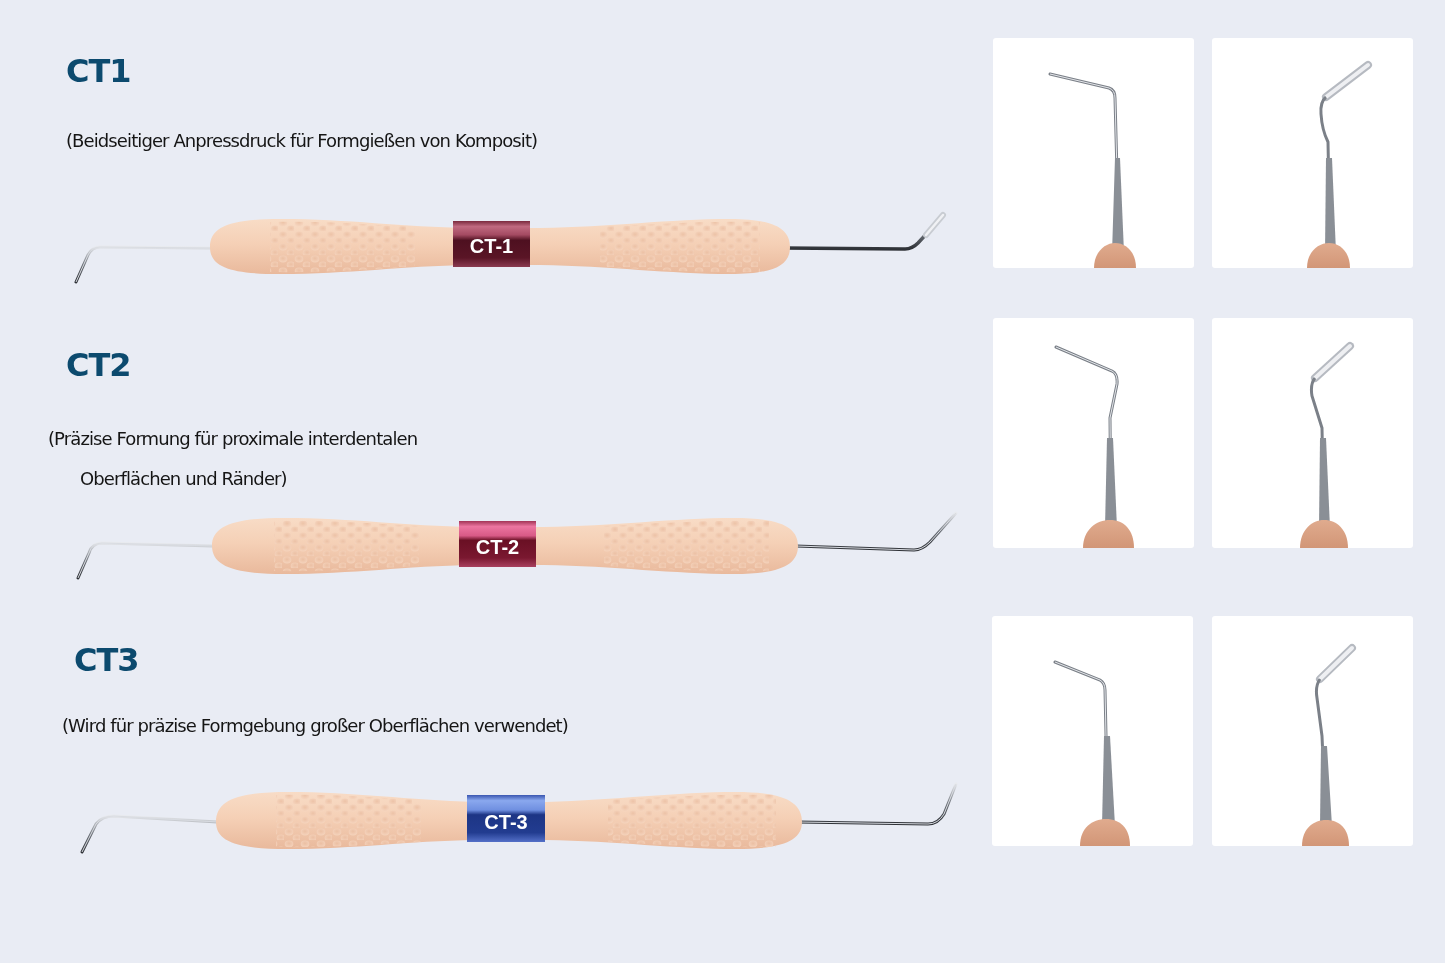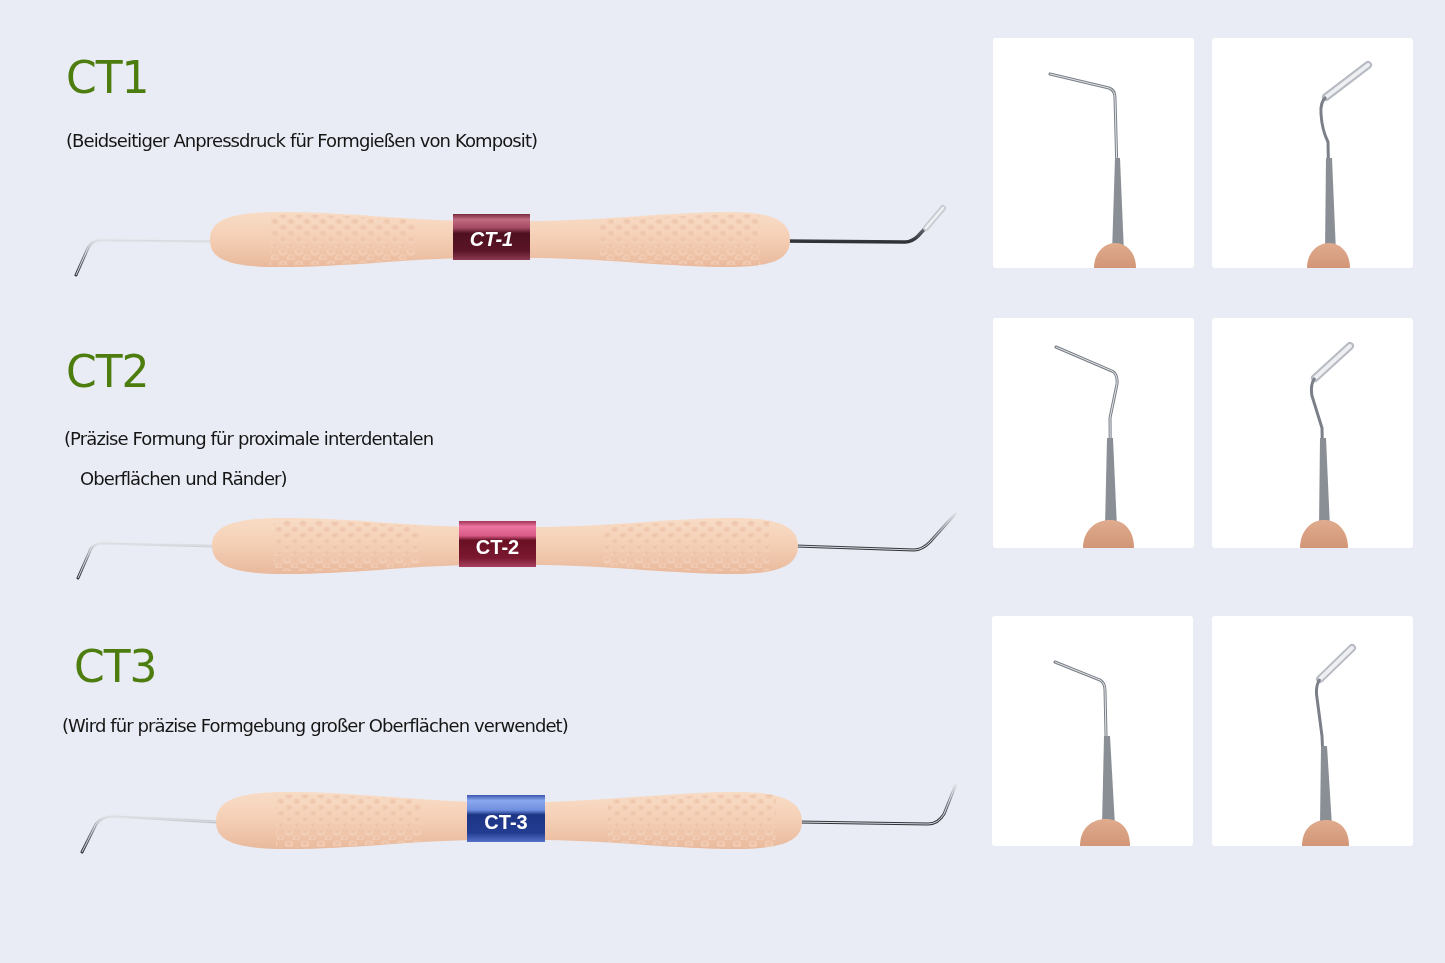--- a/index.html
+++ b/index.html
@@ -7,24 +7,24 @@
   body {
     background: #e9ecf4;
     font-family: "DejaVu Sans", sans-serif;
     position: relative;
     color: #111;
   }
   .section { position: absolute; left: 0; width: 1000px; }
   .title {
     position: absolute;
     font-family: "DejaVu Sans", sans-serif;
-    font-weight: normal;
-    font-size: 44px;
+    font-weight: bold;
+    font-size: 32px;
     letter-spacing: -1px;
-    color: #4d7c0f;
+    color: #0c4a6e;
   }
   .subtitle {
     position: absolute;
     font-family: "DejaVu Sans", sans-serif;
     font-size: 18px;
     letter-spacing: -0.9px;
     line-height: 40px;
     color: #151515;
     white-space: nowrap;
   }
@@ -96,21 +96,21 @@
       <ellipse cx="5" cy="4" rx="4.3" ry="3.4" fill="url(#dimple)"></ellipse>
       <ellipse cx="13" cy="10" rx="4.3" ry="3.4" fill="url(#dimple)"></ellipse>
     </pattern>
   </defs>
 </svg>
 
 <div class="section">
   <div class="title" style="left:66px; top:52px;">CT1</div>
   <div class="subtitle" style="left:66px; top:121px;">(Beidseitiger Anpressdruck für Formgießen von Komposit)</div>
 
-  <div class="instrument" style="left:70px; top:200px;font-style:italic;">
+  <div class="instrument" style="left:70px; top:207px;">
     <svg width="890" height="90" viewBox="0 0 890 90">
 
       <path d="M140 41 L30 40 Q22 40 18 48 L6 75" stroke="url(#steelGrad)" stroke-width="3" fill="none" stroke-linecap="round"></path>
       <path d="M140 41 L30 40 Q22 40 18 48 L6 75" stroke="#d9dce2" stroke-width="1" fill="none"></path>
 
       <path d="M715 41 L835 42 Q842 42 848 36 L872 10" stroke="url(#steelGrad)" stroke-width="3.5" fill="none" stroke-linecap="round"></path>
       <path d="M856 28 L873 8" stroke="#c8ccd2" stroke-width="6" stroke-linecap="round"></path>
       <path d="M856 28 L873 8" stroke="#f0f1f4" stroke-width="2.5" stroke-linecap="round"></path>
 
       <path d="M140 40 C140 20 160 12 210 12 C280 12 330 20 400 21 L470 21 C540 20 600 12 660 12 C705 12 720 22 720 40 C720 58 705 67 660 67 C600 67 540 59 470 58 L400 58 C330 59 280 67 210 67 C160 67 140 60 140 40 Z" fill="url(#handleGrad)"></path>
@@ -118,21 +118,21 @@
       <path d="M530 20 C580 18 620 14 690 15 L690 65 C620 66 580 62 530 60 Z" fill="url(#dimples)" opacity="0.85"></path>
 
       <rect x="383" y="14" width="77" height="46" fill="url(#band1)"></rect>
       <text class="band-label" x="421.5" y="46" font-size="20" fill="#ffffff" text-anchor="middle">CT-1</text>
     </svg>
   </div>
 </div>
 
 <div class="section">
   <div class="title" style="left:66px; top:346px;text-align:right;">CT2</div>
-  <div class="subtitle" style="left:64px; top:419px;">(Präzise Formung für proximale interdentalen</div>
+  <div class="subtitle" style="left:48px; top:419px;">(Präzise Formung für proximale interdentalen</div>
   <div class="subtitle" style="left:64px; top:459px;margin-left:16px;">Oberflächen und Ränder)</div>
 
   <div class="instrument" style="left:74px; top:508px;">
     <svg width="890" height="90" viewBox="0 0 890 90">
       <path d="M140 38 L28 35 Q18 35 15 45 L4 70" stroke="url(#steelGrad)" stroke-width="3" fill="none" stroke-linecap="round"></path>
       <path d="M140 38 L28 35 Q18 35 15 45 L4 70" stroke="#d9dce2" stroke-width="1" fill="none"></path>
       <path d="M722 38 L840 42 Q848 42 856 34 L882 5" stroke="url(#steelGrad)" stroke-width="3" fill="none" stroke-linecap="round"></path>
       <path d="M722 38 L840 42 Q848 42 856 34 L882 5" stroke="#d9dce2" stroke-width="1" fill="none"></path>
       <path d="M138 38 C138 18 160 10 210 10 C280 10 330 18 400 19 L470 19 C540 18 600 10 660 10 C708 10 724 20 724 38 C724 56 708 66 660 66 C600 66 540 58 470 57 L400 57 C330 58 280 66 210 66 C160 66 138 58 138 38 Z" fill="url(#handleGrad)"></path>
       <path d="M200 13 C260 12 300 16 345 18 L345 58 C300 60 260 64 200 63 Z" fill="url(#dimples)" opacity="0.85"></path>

